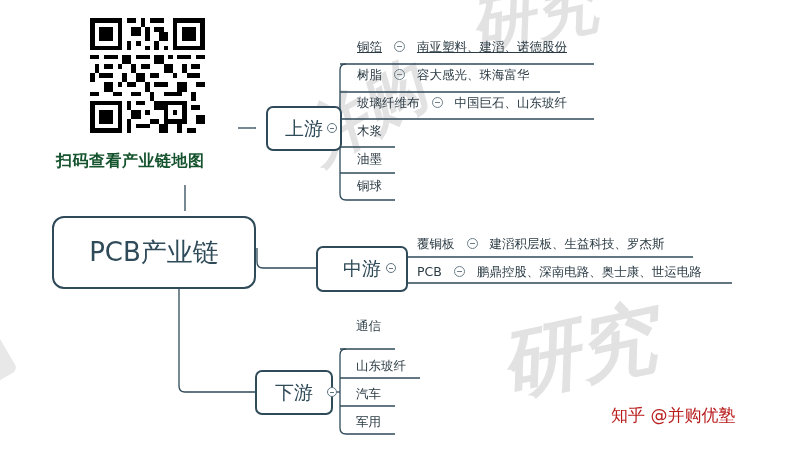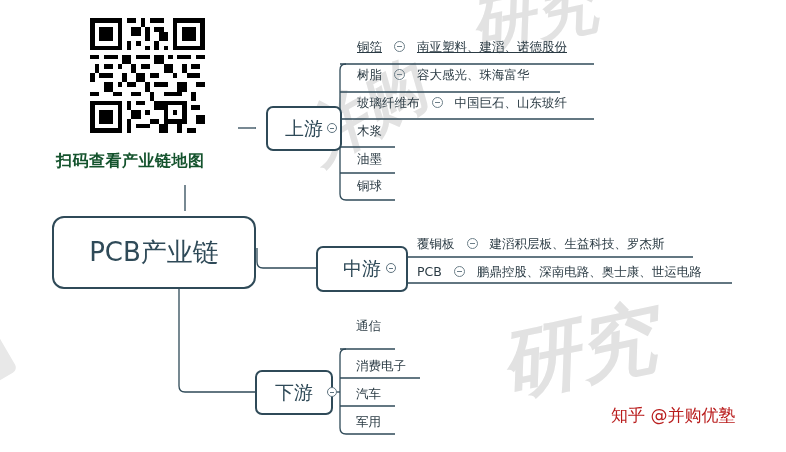--- a/index.html
+++ b/index.html
@@ -207,21 +207,21 @@
 
 <div class="node branch" style="left:255px; top:370px; width:78px; height:45px;">
   <span>下游</span>
 </div>
 <div class="collapse" style="left:327px; top:387px;"></div>
 
 <div class="leaf" style="left:356px; top:318px;">
   <span>通信</span>
 </div>
 <div class="leaf" style="left:356px; top:358px;">
-  <span>消费电子</span>
+  <span>山东玻纤</span>
 </div>
 <div class="leaf" style="left:356px; top:386px;">
   <span>汽车</span>
 </div>
 <div class="leaf" style="left:356px; top:414px;">
   <span>军用</span>
 </div>
 
 <div class="credit">知乎 @并购优塾</div>
 

